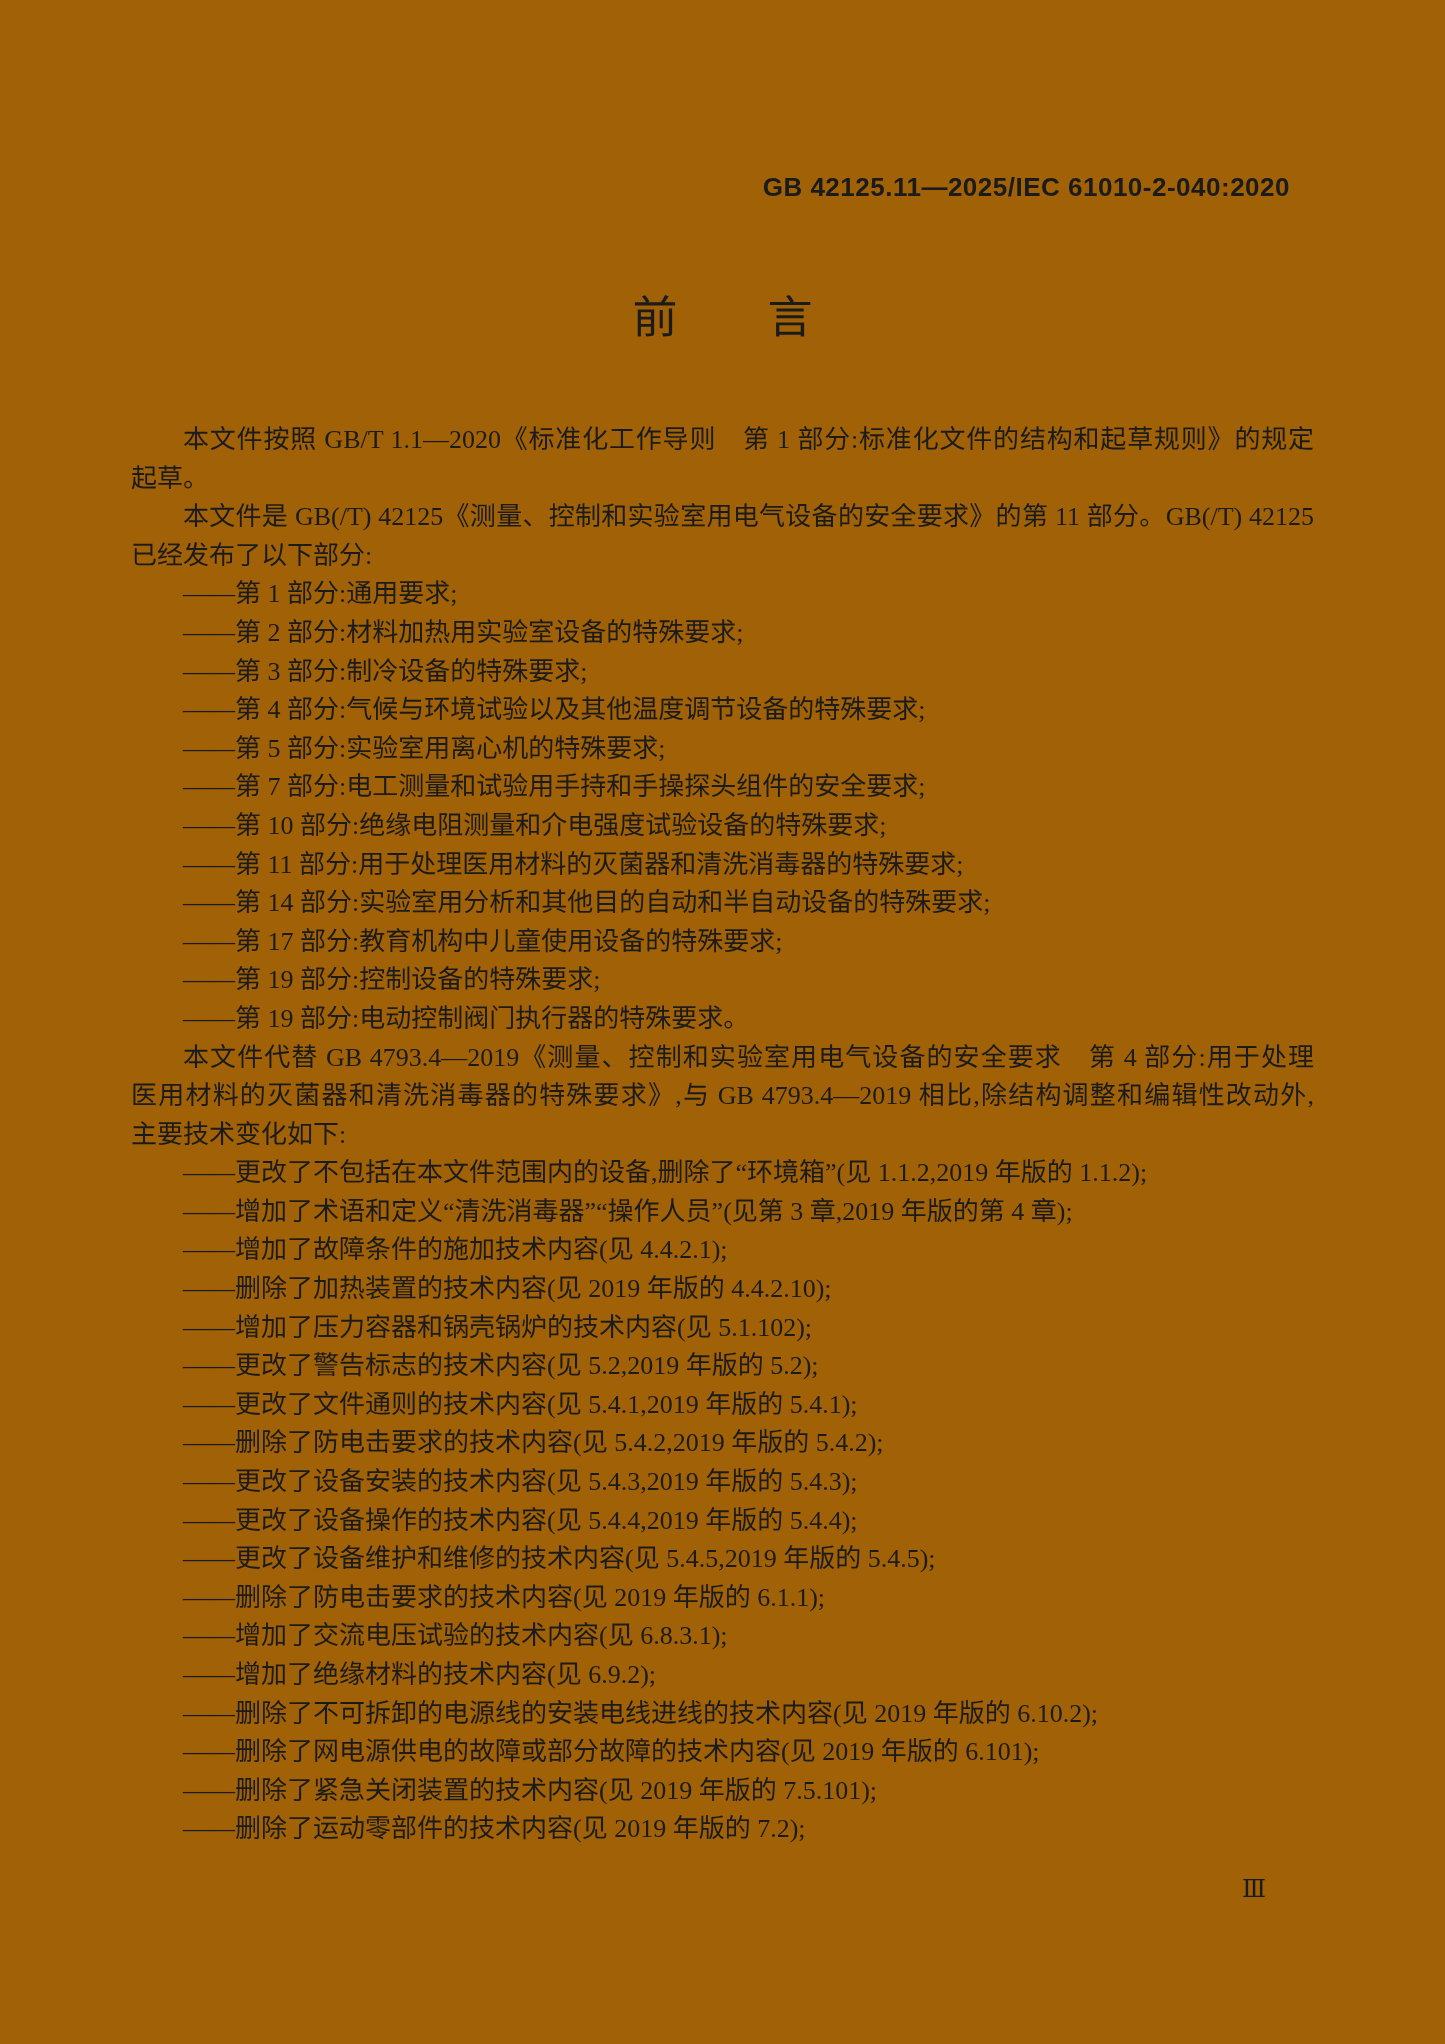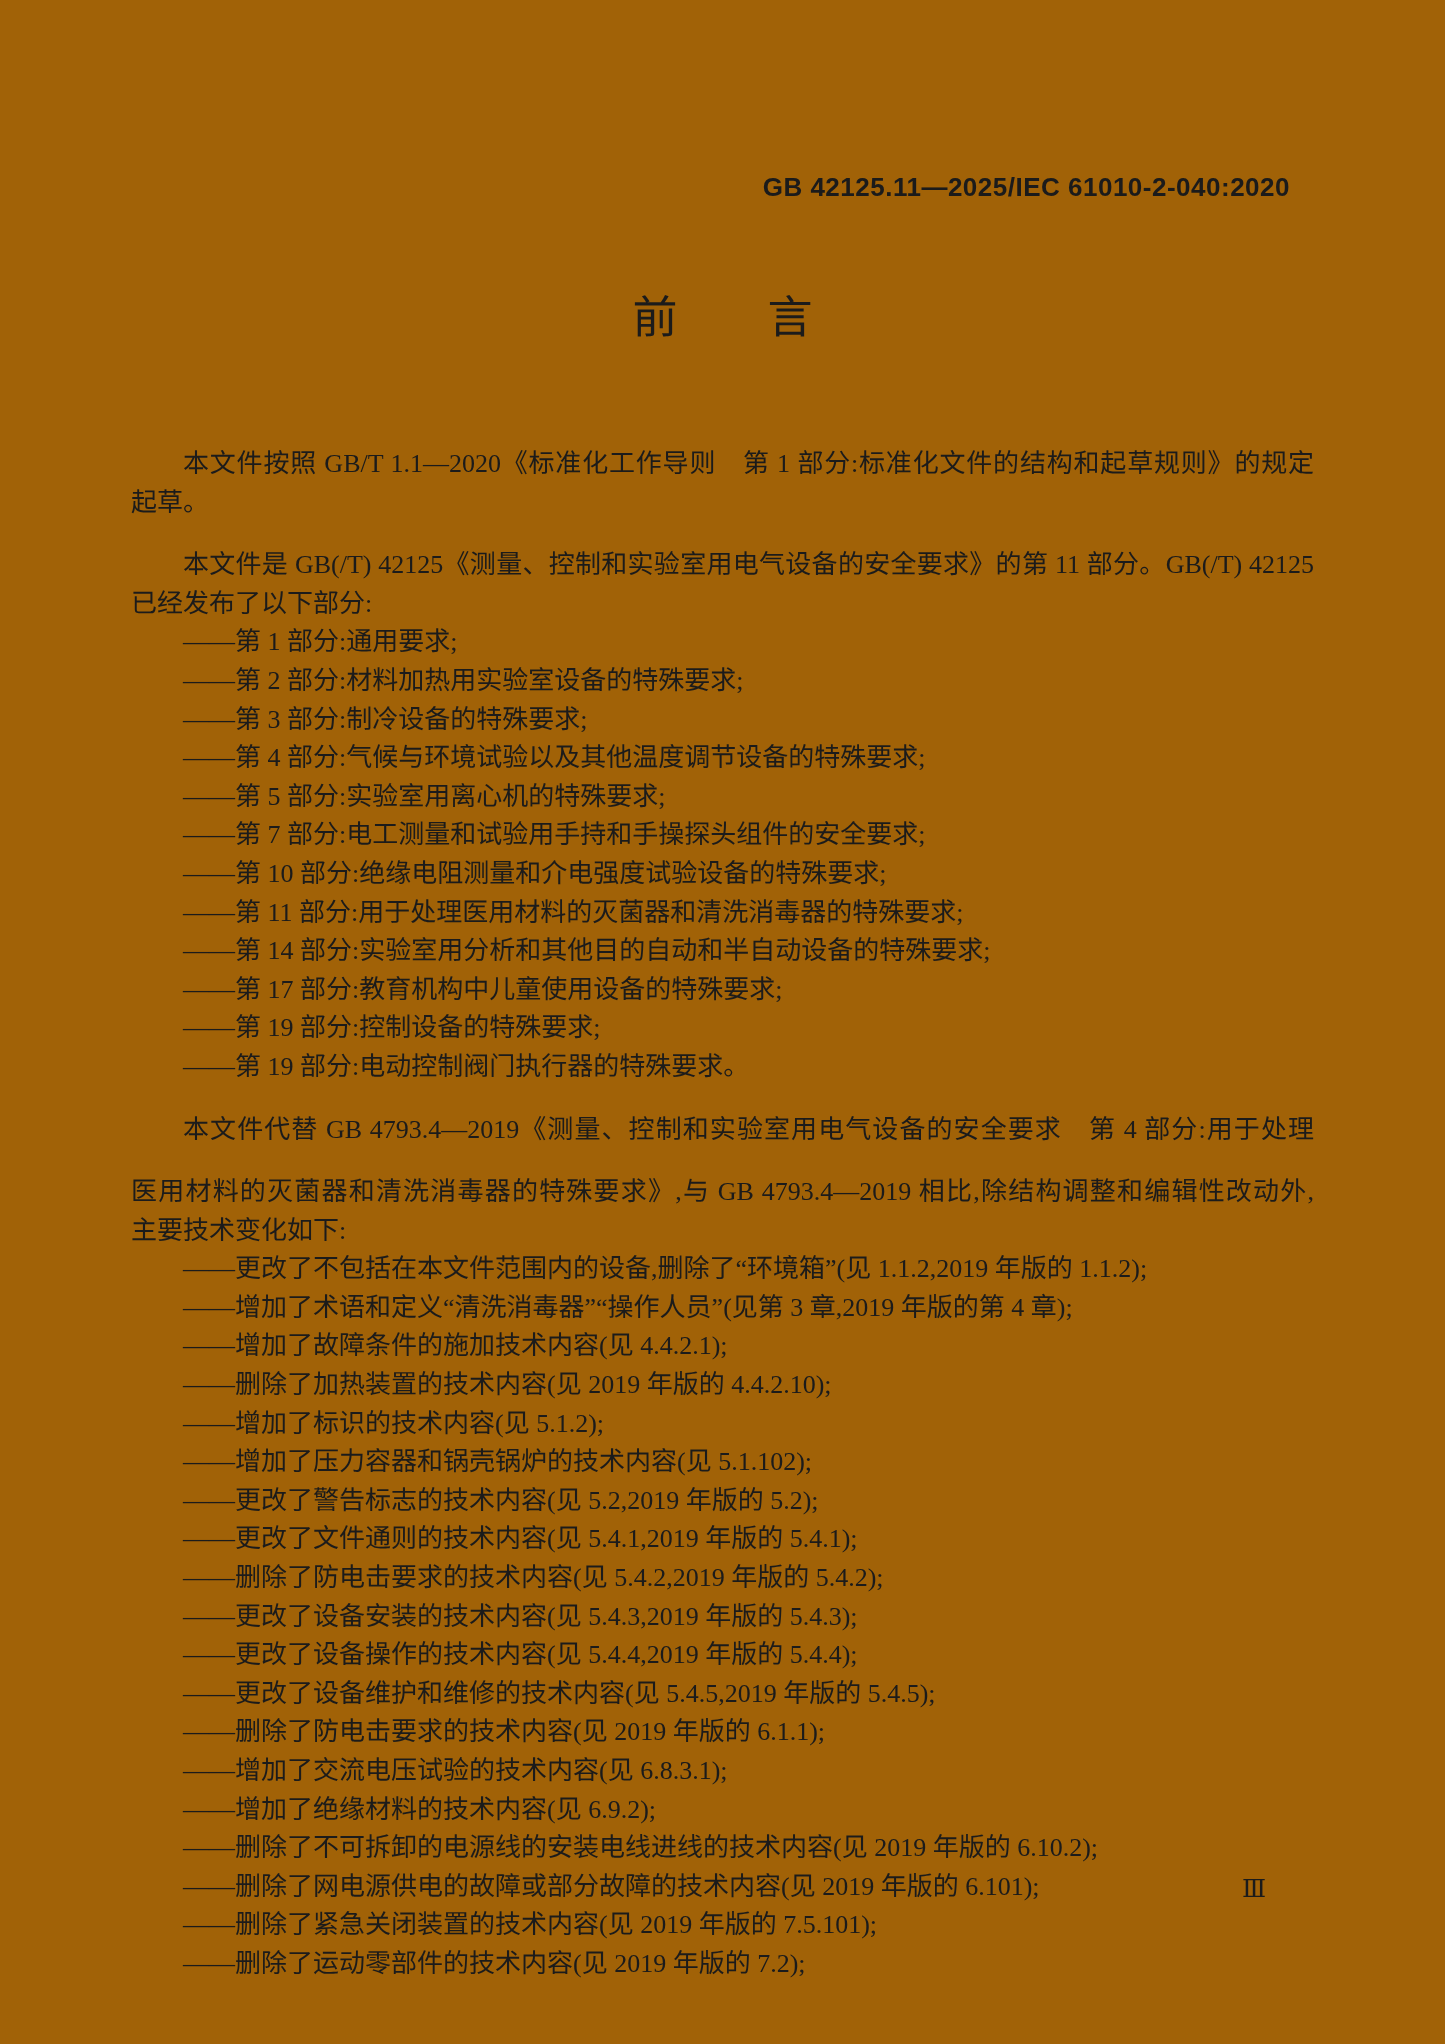--- a/index.html
+++ b/index.html
@@ -49,21 +49,20 @@
   }
   .ln {
     min-height: 38.6px;
   }
   .indent {
     text-indent: 2em;
   }
   .fill {
     text-align: justify;
     text-align-last: justify;
-    margin-top: 24px;
   }
   .pagenum {
     position: absolute;
     top: 1874px;
     left: 1228px;
     width: 52px;
     text-align: center;
     font-size: 25px;
     font-family: "Liberation Serif", "DejaVu Serif", serif;
   }
@@ -98,21 +97,20 @@
     <div class="ln indent">——第 19 部分:电动控制阀门执行器的特殊要求。</div>
 
     <div class="ln indent fill">本文件代替 GB 4793.4—2019《测量、控制和实验室用电气设备的安全要求　第 4 部分:用于处理</div>
     <div class="ln fill">医用材料的灭菌器和清洗消毒器的特殊要求》,与 GB 4793.4—2019 相比,除结构调整和编辑性改动外,</div>
     <div class="ln">主要技术变化如下:</div>
 
     <div class="ln indent">——更改了不包括在本文件范围内的设备,删除了“环境箱”(见 1.1.2,2019 年版的 1.1.2);</div>
     <div class="ln indent">——增加了术语和定义“清洗消毒器”“操作人员”(见第 3 章,2019 年版的第 4 章);</div>
     <div class="ln indent">——增加了故障条件的施加技术内容(见 4.4.2.1);</div>
     <div class="ln indent">——删除了加热装置的技术内容(见 2019 年版的 4.4.2.10);</div>
-    <div class="ln indent">——增加了标识的技术内容(见 5.1.2);</div>
     <div class="ln indent">——增加了压力容器和锅壳锅炉的技术内容(见 5.1.102);</div>
     <div class="ln indent">——更改了警告标志的技术内容(见 5.2,2019 年版的 5.2);</div>
     <div class="ln indent">——更改了文件通则的技术内容(见 5.4.1,2019 年版的 5.4.1);</div>
     <div class="ln indent">——删除了防电击要求的技术内容(见 5.4.2,2019 年版的 5.4.2);</div>
     <div class="ln indent">——更改了设备安装的技术内容(见 5.4.3,2019 年版的 5.4.3);</div>
     <div class="ln indent">——更改了设备操作的技术内容(见 5.4.4,2019 年版的 5.4.4);</div>
     <div class="ln indent">——更改了设备维护和维修的技术内容(见 5.4.5,2019 年版的 5.4.5);</div>
     <div class="ln indent">——删除了防电击要求的技术内容(见 2019 年版的 6.1.1);</div>
     <div class="ln indent">——增加了交流电压试验的技术内容(见 6.8.3.1);</div>
     <div class="ln indent">——增加了绝缘材料的技术内容(见 6.9.2);</div>

